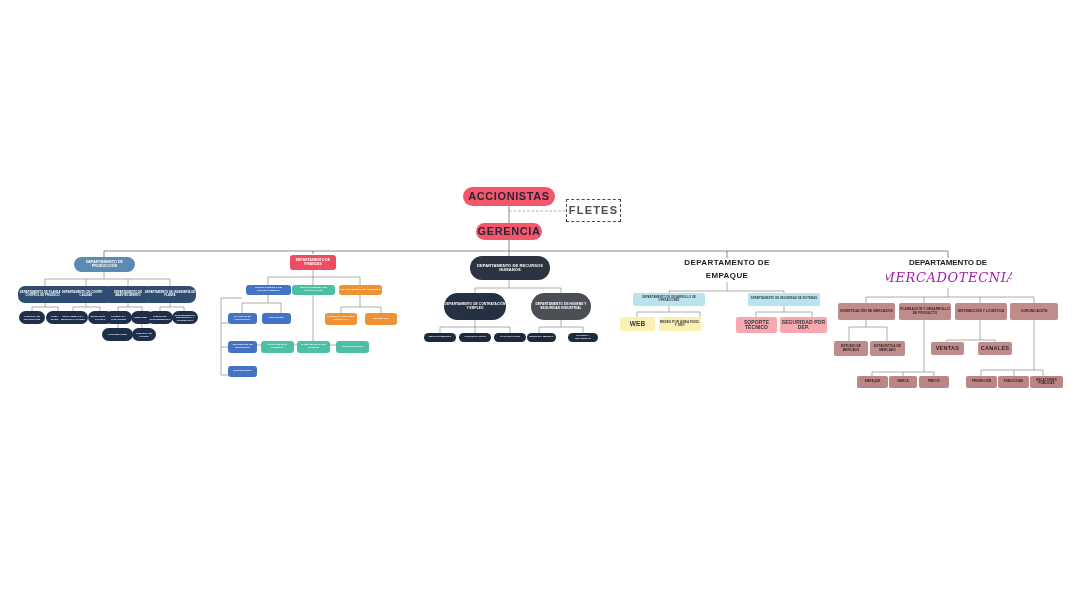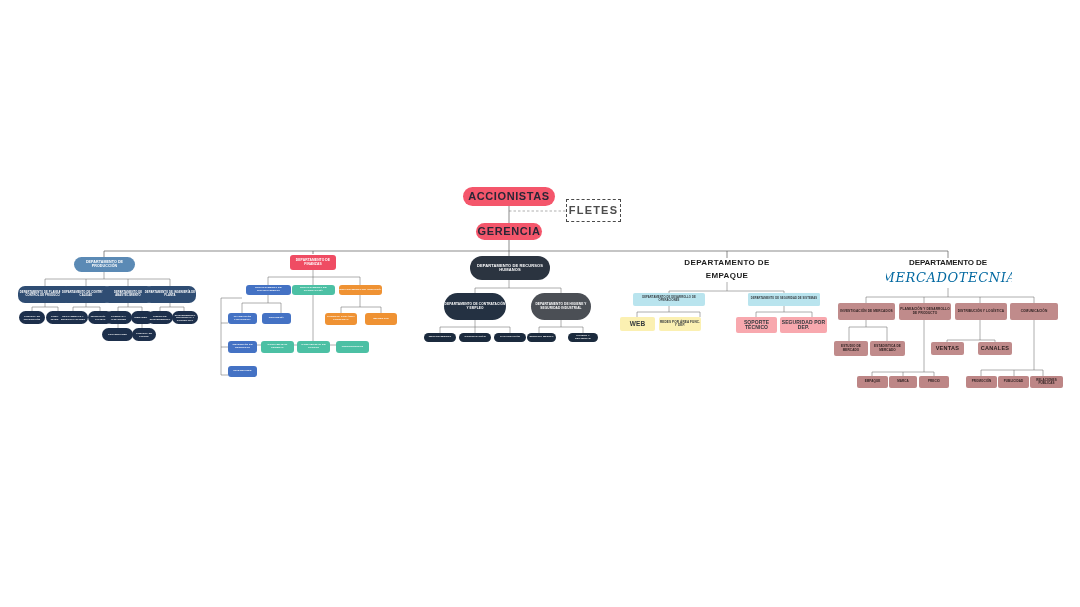--- a/index.html
+++ b/index.html
@@ -165,21 +165,21 @@
   }
   
   .mkt-head-line1 {
     color: #1c1c1c;
     font-size: 8px;
     font-weight: 700;
     letter-spacing: -0.1px;
     background: transparent;
   }
   .mkt-head-line2 {
-    color: #0369a1;
+    color: #a21caf;
     font-family: "DejaVu Serif", serif;
     font-style: italic;
     font-size: 13px;
     letter-spacing: 0.6px;
     background: transparent;
   }
   .mkt-l2 {
     background: #c08b8b;
     color: #2f2222;
     border-radius: 2px;

